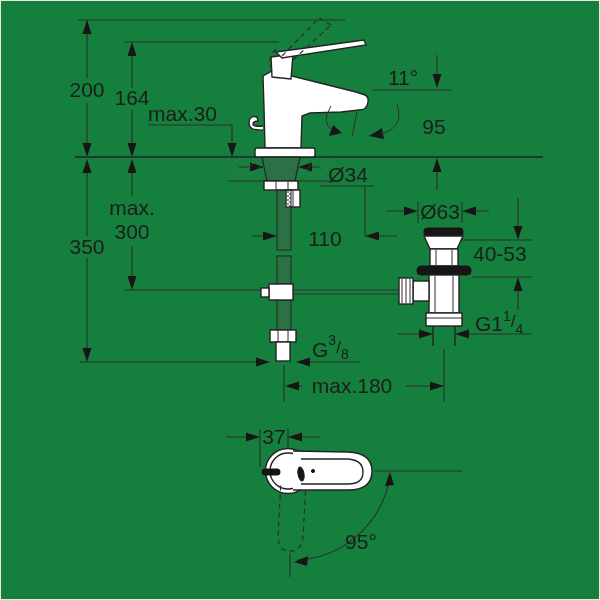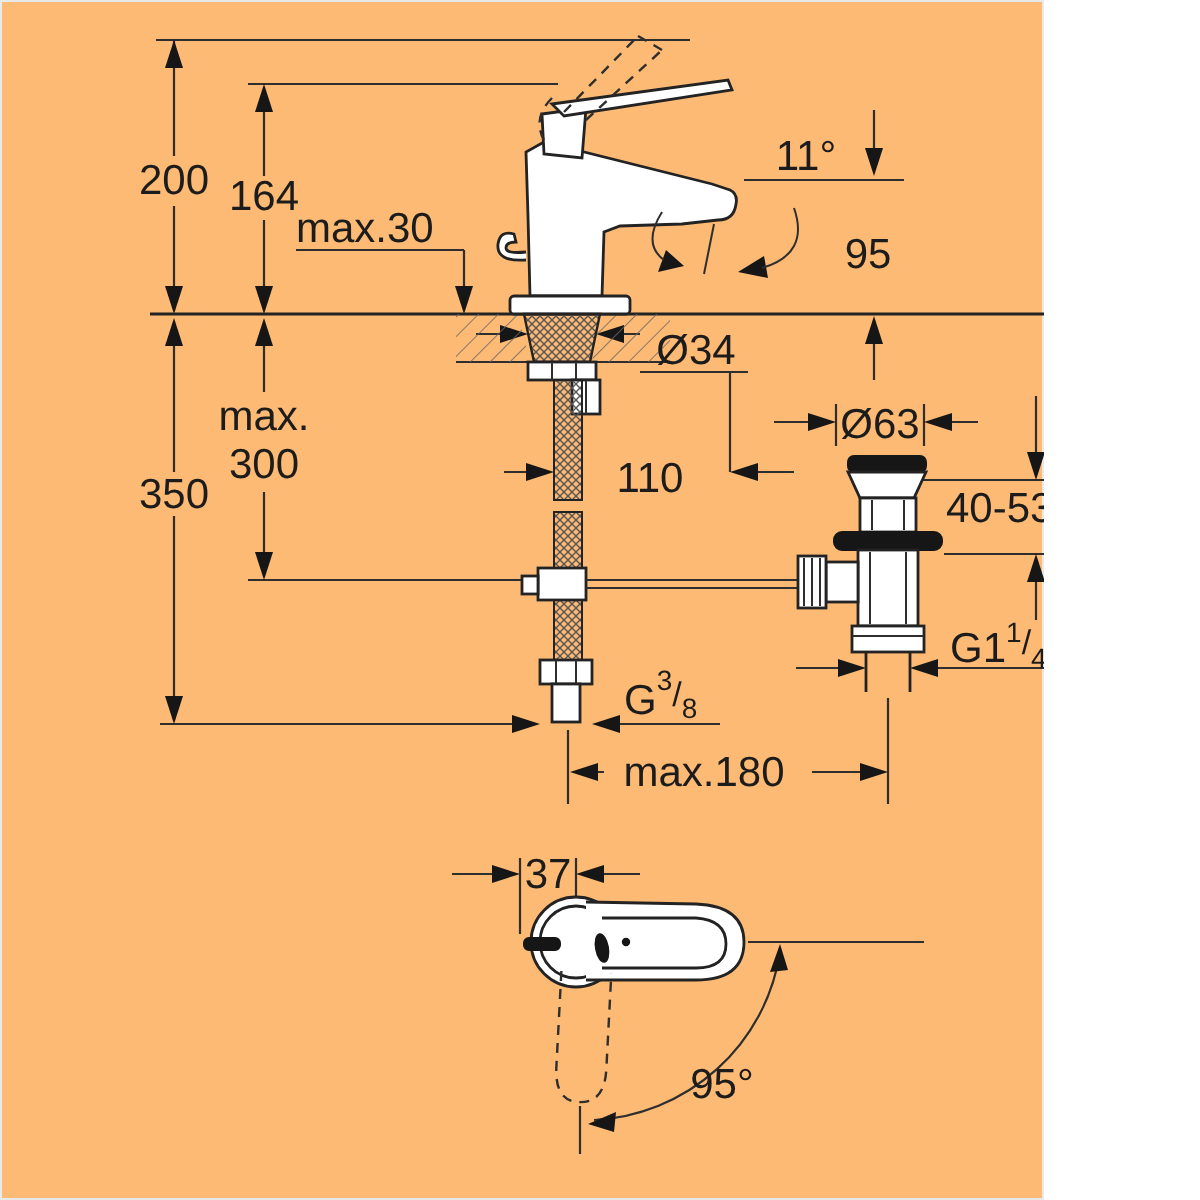--- a/index.html
+++ b/index.html
@@ -1,16 +1,16 @@
 <!DOCTYPE html>
 <html><head>
 <meta charset="utf-8">
 <style>
   html,body{margin:0;padding:0;background:#fff;}
-  .stage{position:relative;width:522px;height:600px;background:#fdba74;
+  .stage{position:relative;width:600px;height:600px;background:#15803d;
          box-shadow:inset 0 0 0 1px #e9e9e9;overflow:hidden;}
   svg{position:absolute;left:0;top:0;}
   svg text{font-family:"Liberation Sans","DejaVu Sans",sans-serif;fill:#1c1c1c;}
   .dim{stroke:#2e2e2e;stroke-width:1.1;fill:none;}
   .obj{stroke:#232323;stroke-width:1.4;fill:none;}
   .objf{stroke:#232323;stroke-width:1.4;fill:#ffffff;}
   .thin{stroke:#2e2e2e;stroke-width:1;fill:none;}
   .dash{stroke:#2e2e2e;stroke-width:1.2;fill:none;stroke-dasharray:5 4;}
   .arr{fill:#161616;stroke:none;}
   .dark{fill:#161616;stroke:#161616;}

